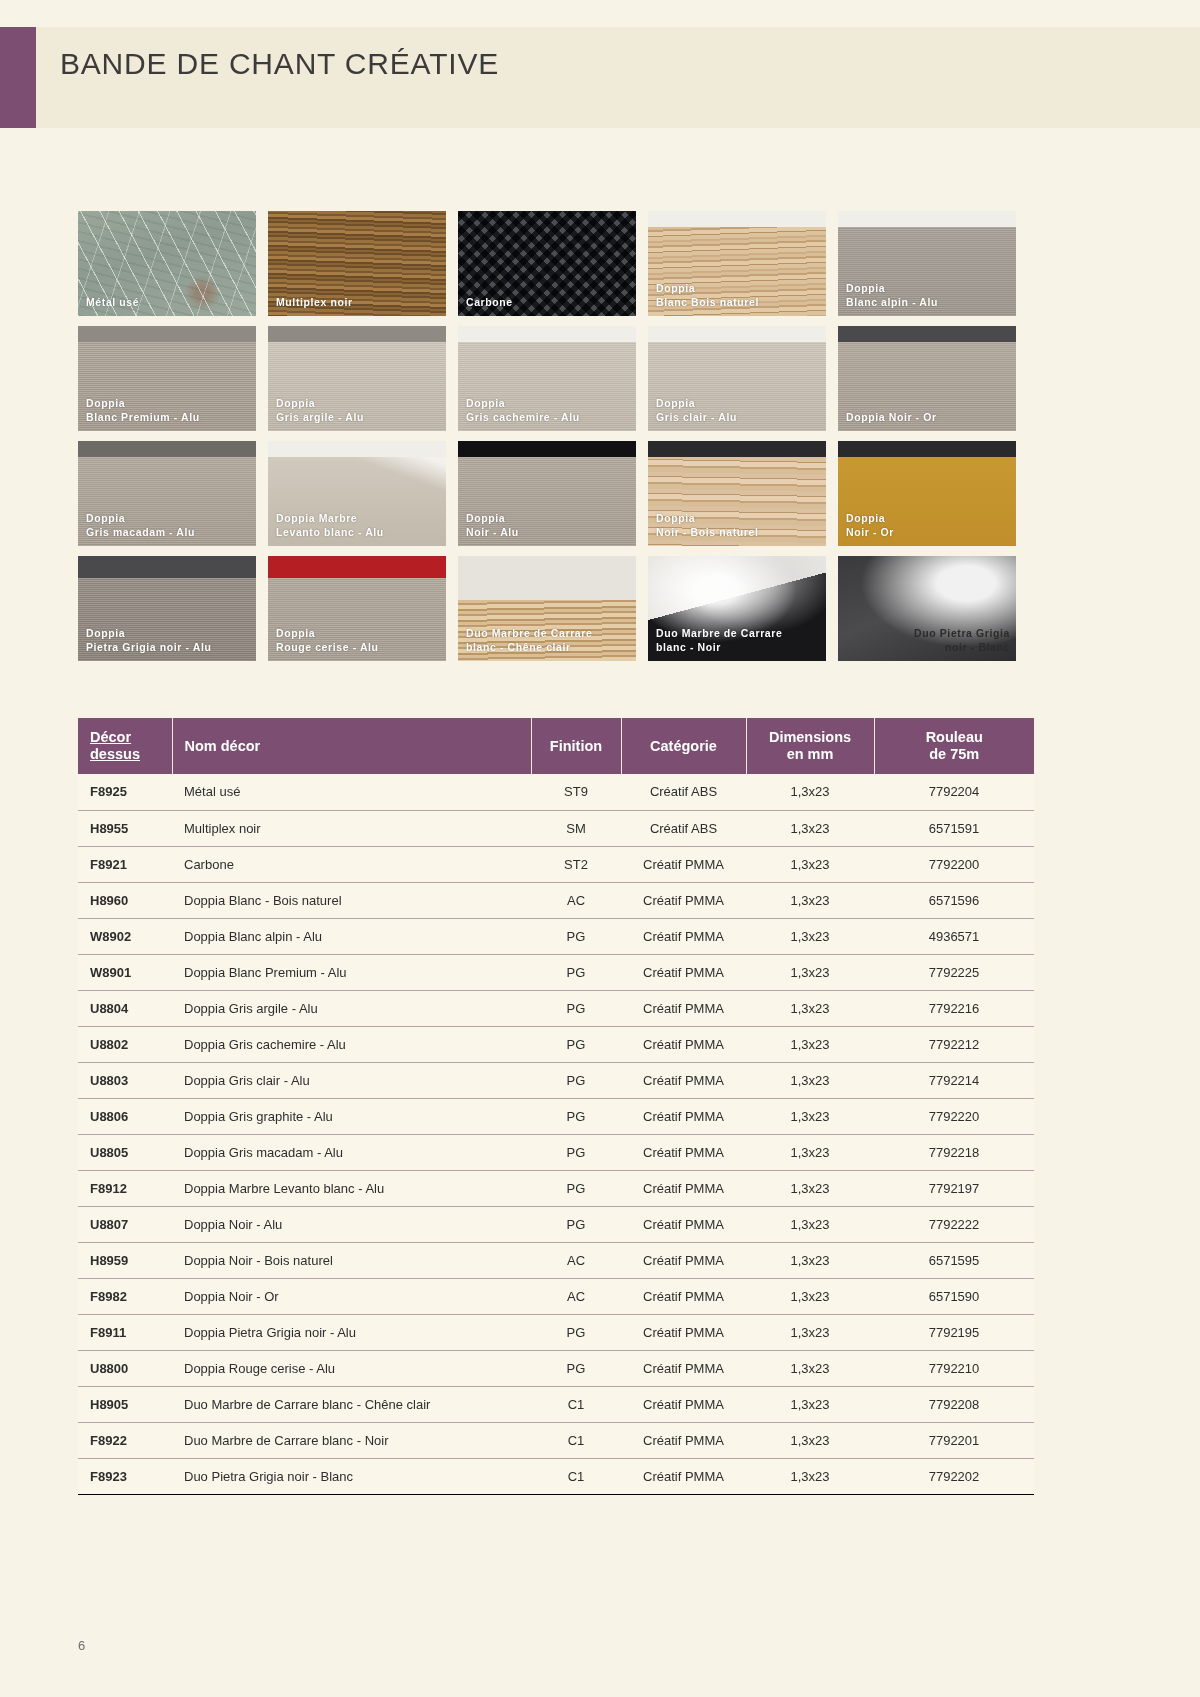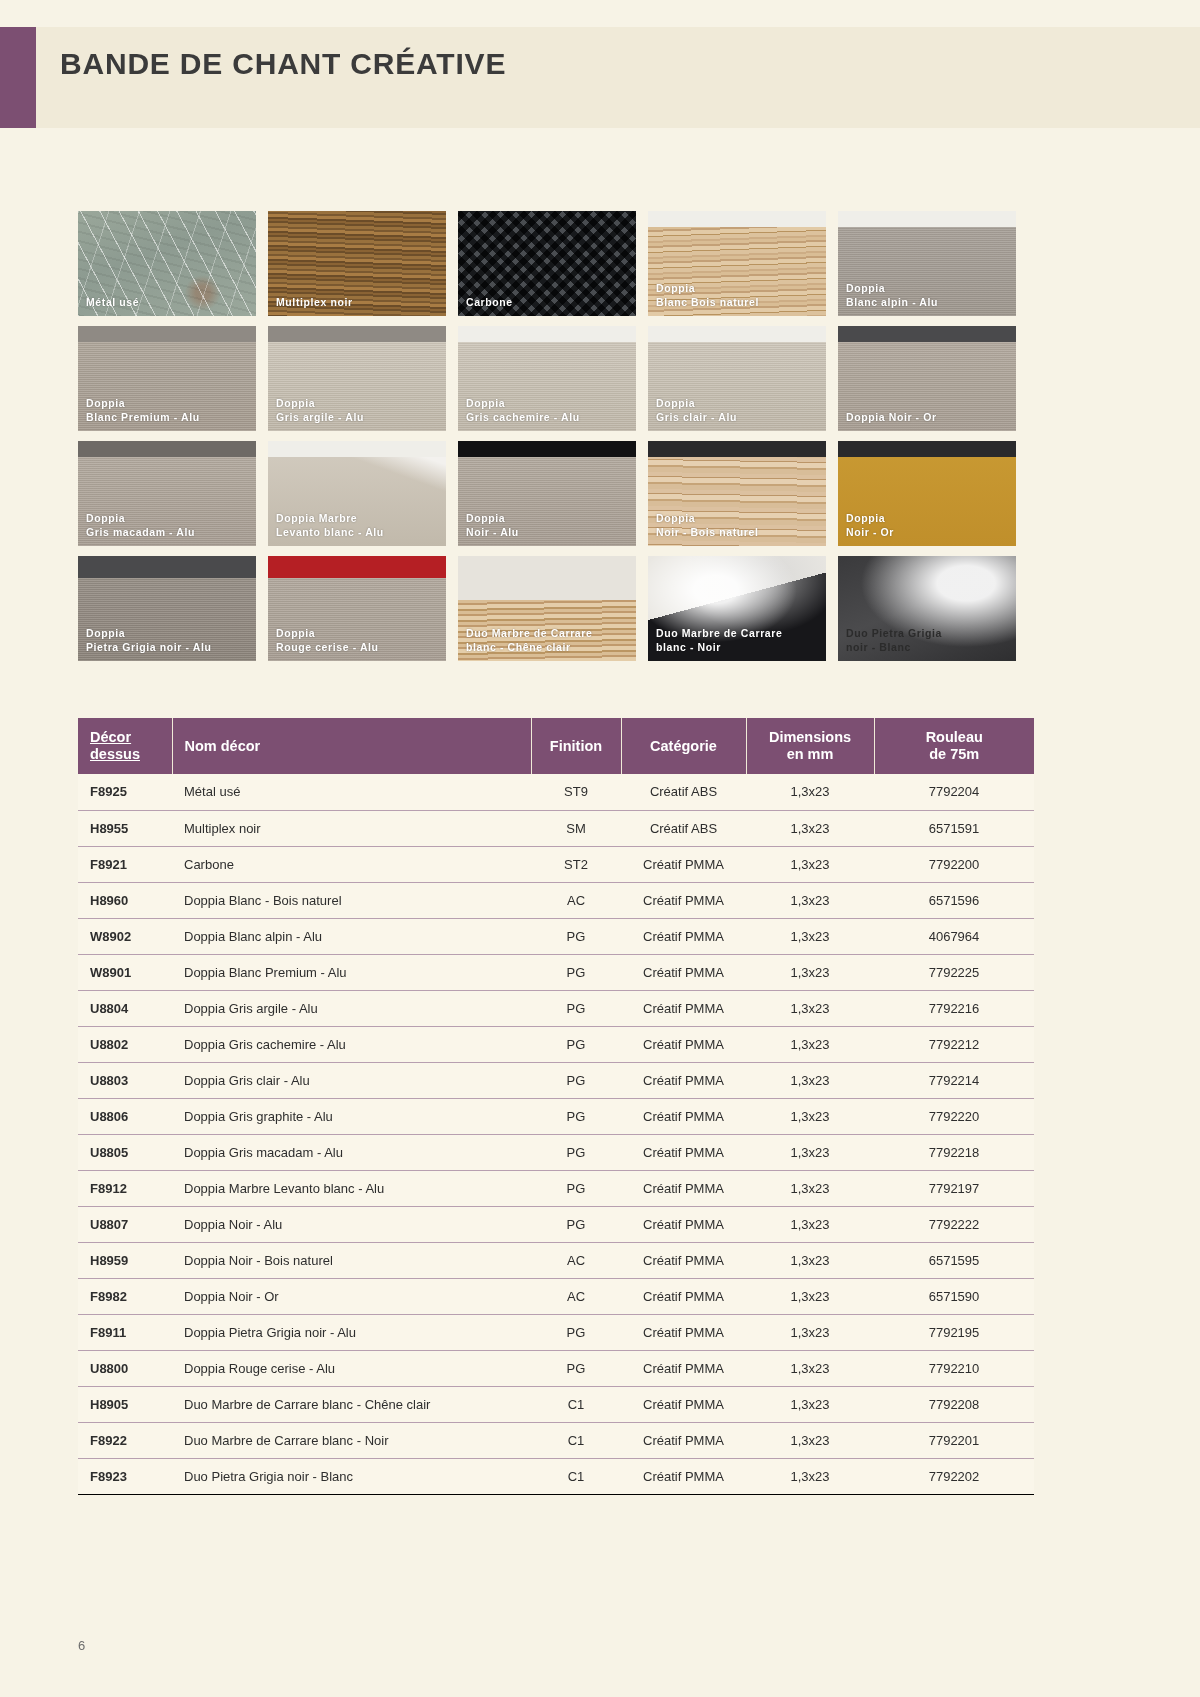--- a/index.html
+++ b/index.html
@@ -27,21 +27,21 @@
   .header-accent {
     position: absolute;
     top: 27px; left: 0;
     width: 36px; height: 101px;
     background: #7c4f72;
   }
   .header-title {
     position: absolute;
     top: 47px; left: 60px;
     font-size: 30px;
-    font-weight: bold;
+    font-weight: normal;
     letter-spacing: 0.8px;
     color: #3b3b3b;
   }
 
   
   .swatch-grid {
     position: absolute;
     top: 211px; left: 78px;
     width: 956px;
   }
@@ -67,21 +67,21 @@
     bottom: 7px;
     right: 6px;
     font-size: 10.5px;
     line-height: 13.5px;
     font-weight: bold;
     letter-spacing: 0.6px;
     color: #ffffff;
     text-shadow: 0 0 2px rgba(0,0,0,.35);
     white-space: pre-line;
   }
-  .swatch.dark-cap .cap { color: #2b2b2b; text-shadow: none; }
+  .swatch.dark-cap .cap { color: #2b2b2b; text-shadow: none; text-align: right; }
 
   
   .t-metal {
     background:
       repeating-linear-gradient(62deg, rgba(255,255,255,.55) 0 1px, rgba(255,255,255,0) 1px 17px),
       repeating-linear-gradient(108deg, rgba(255,255,255,.30) 0 1px, rgba(255,255,255,0) 1px 29px),
       repeating-linear-gradient(14deg, rgba(0,0,0,.06) 0 2px, rgba(0,0,0,0) 2px 9px),
       radial-gradient(circle at 70% 78%, rgba(150,90,60,.38) 0 7px, rgba(150,90,60,0) 18px),
       linear-gradient(160deg, #9aa79a 0%, #8d9b91 40%, #9ba89c 100%);
   }
@@ -374,21 +374,21 @@
           <td class="td-center">Créatif PMMA</td>
           <td class="td-center">1,3x23</td>
           <td class="td-center">6571596</td>
         </tr>
         <tr>
           <td class="td-code">W8902</td>
           <td class="td-name">Doppia Blanc alpin - Alu</td>
           <td class="td-center">PG</td>
           <td class="td-center">Créatif PMMA</td>
           <td class="td-center">1,3x23</td>
-          <td class="td-center">4067964</td>
+          <td class="td-center">4936571</td>
         </tr>
         <tr>
           <td class="td-code">W8901</td>
           <td class="td-name">Doppia Blanc Premium - Alu</td>
           <td class="td-center">PG</td>
           <td class="td-center">Créatif PMMA</td>
           <td class="td-center">1,3x23</td>
           <td class="td-center">7792225</td>
         </tr>
         <tr>

